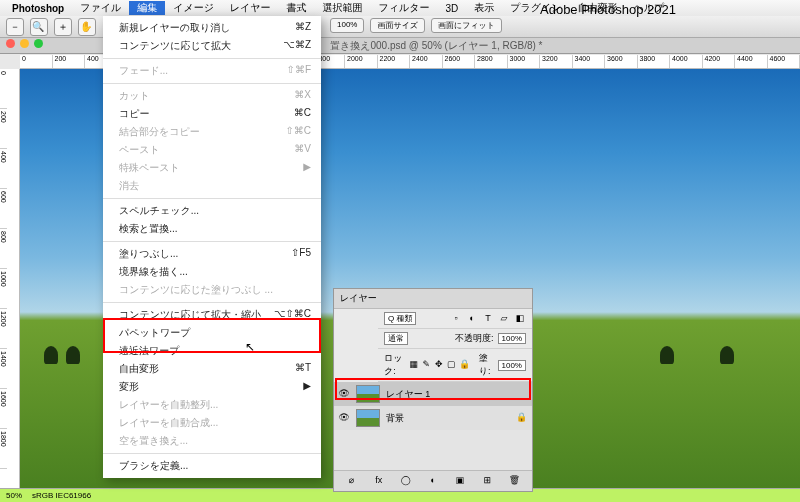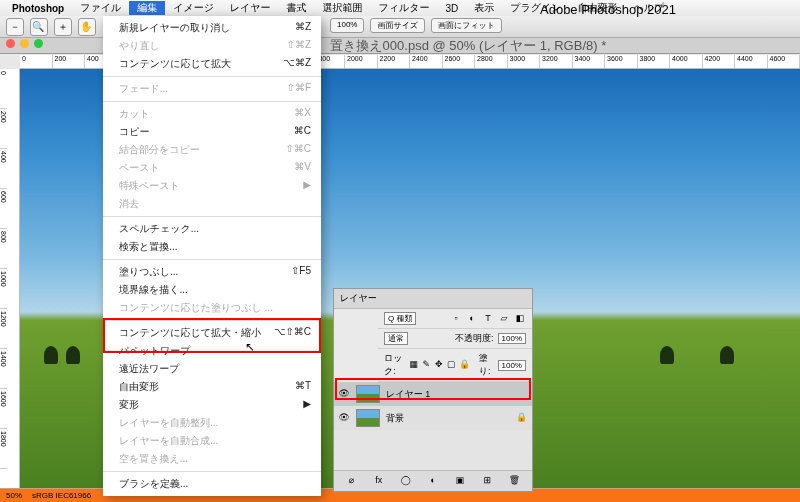--- a/index.html
+++ b/index.html
@@ -4,30 +4,30 @@
 <style>
 *{margin:0;padding:0;box-sizing:border-box;font-family:"Hiragino Kaku Gothic Pro","Helvetica Neue",sans-serif;}
 body{width:800px;height:502px;overflow:hidden;background:#e8e8e8;position:relative;}
 .menubar{height:16px;background:linear-gradient(#f8f8f8,#e8e8e8);display:flex;align-items:center;font-size:10px;padding:0 4px;}
 .menubar span{padding:0 8px;}
 .menubar .app{font-weight:bold;}
 .menubar .open{background:#2a6fd8;color:#fff;}
 .toolbar{height:22px;background:linear-gradient(#f0f0f0,#d8d8d8);border-bottom:1px solid #aaa;display:flex;align-items:center;padding:0 6px;gap:6px;}
 .toolbar .ico{width:18px;height:18px;border:1px solid #999;border-radius:3px;background:#f5f5f5;display:flex;align-items:center;justify-content:center;font-size:10px;}
 .tabbar{height:16px;background:#d0d0d0;border-bottom:1px solid #999;display:flex;align-items:center;padding-left:320px;}
-.tabbar .tab{font-size:13px;color:#555;padding:17px 10px;}
+.tabbar .tab{font-size:10px;color:#555;padding:17px 10px;}
 .traffic{position:absolute;top:39px;left:6px;display:flex;gap:5px;}
 .traffic div{width:9px;height:9px;border-radius:50%;}
 .ruler-top{position:absolute;top:55px;left:20px;right:0;height:14px;background:#fff;border-bottom:1px solid #bbb;font-size:7px;display:flex;}
 .ruler-top span{width:40px;border-right:1px solid #ccc;padding-left:2px;}
 .ruler-left{position:absolute;top:69px;left:0;width:20px;bottom:14px;background:#fff;border-right:1px solid #bbb;font-size:7px;}
 .ruler-left div{height:40px;border-bottom:1px solid #ccc;writing-mode:vertical-rl;padding-top:2px;}
 .canvas{position:absolute;top:69px;left:20px;right:0;bottom:14px;background:linear-gradient(to bottom,#1a6bb8 0%,#3a8fd0 20%,#7ab8e0 45%,#b0d5e8 58%,#6fa030 60%,#4a8020 100%);}
 .tree{position:absolute;top:66%;width:14px;height:18px;background:#1a3010;border-radius:50% 50% 20% 20%;}
-.statusbar{position:absolute;bottom:0;left:0;right:0;height:14px;background:#f97316;border-top:1px solid #aaa;font-size:8px;display:flex;align-items:center;padding:0 6px;gap:10px;}
+.statusbar{position:absolute;bottom:0;left:0;right:0;height:14px;background:#bef264;border-top:1px solid #aaa;font-size:8px;display:flex;align-items:center;padding:0 6px;gap:10px;}
 .dropdown{position:absolute;top:16px;left:103px;width:218px;background:#fff;box-shadow:3px 3px 10px rgba(0,0,0,0.3);font-size:10px;z-index:100;padding:3px 0;}
 .dropdown .item{padding:2px 10px 2px 16px;display:flex;justify-content:space-between;color:#222;}
 .dropdown .item.dis{color:#aaa;}
 .dropdown .sep{height:1px;background:#ddd;margin:3px 0;}
 .redbox1{position:absolute;border:2px solid red;top:318px;left:103px;width:218px;height:35px;z-index:101;}
 .cursor-img{position:absolute;top:340px;left:245px;font-size:12px;z-index:102;}
 .layerpanel{position:absolute;top:288px;left:333px;width:200px;background:#eaeaea;border:1px solid #999;z-index:50;font-size:9px;}
 .layerpanel .hdr{background:#d8d8d8;padding:3px 6px;border-bottom:1px solid #bbb;}
 .layerpanel .row{display:flex;align-items:center;padding:3px 6px;gap:4px;border-bottom:1px solid #d0d0d0;margin-left:44px;}
 .layerpanel .row .sel{border:1px solid #888;font-size:8px;padding:0 3px;background:#fff;}
@@ -132,24 +132,20 @@
 <div class="statusbar">
   <span>50%</span>
   <span>sRGB IEC61966</span>
 </div>
 
 <div class="dropdown" id="dropdown">
     <div class="item">
       <span>新規レイヤーの取り消し</span>
       <span>⌘Z</span>
     </div>
-    <div class="item dis">
-      <span>やり直し</span>
-      <span>⇧⌘Z</span>
-    </div>
     <div class="item">
       <span>コンテンツに応じて拡大</span>
       <span>⌥⌘Z</span>
     </div>
     <div class="sep"></div>
     <div class="item dis">
       <span>フェード...</span>
       <span>⇧⌘F</span>
     </div>
     <div class="sep"></div>

